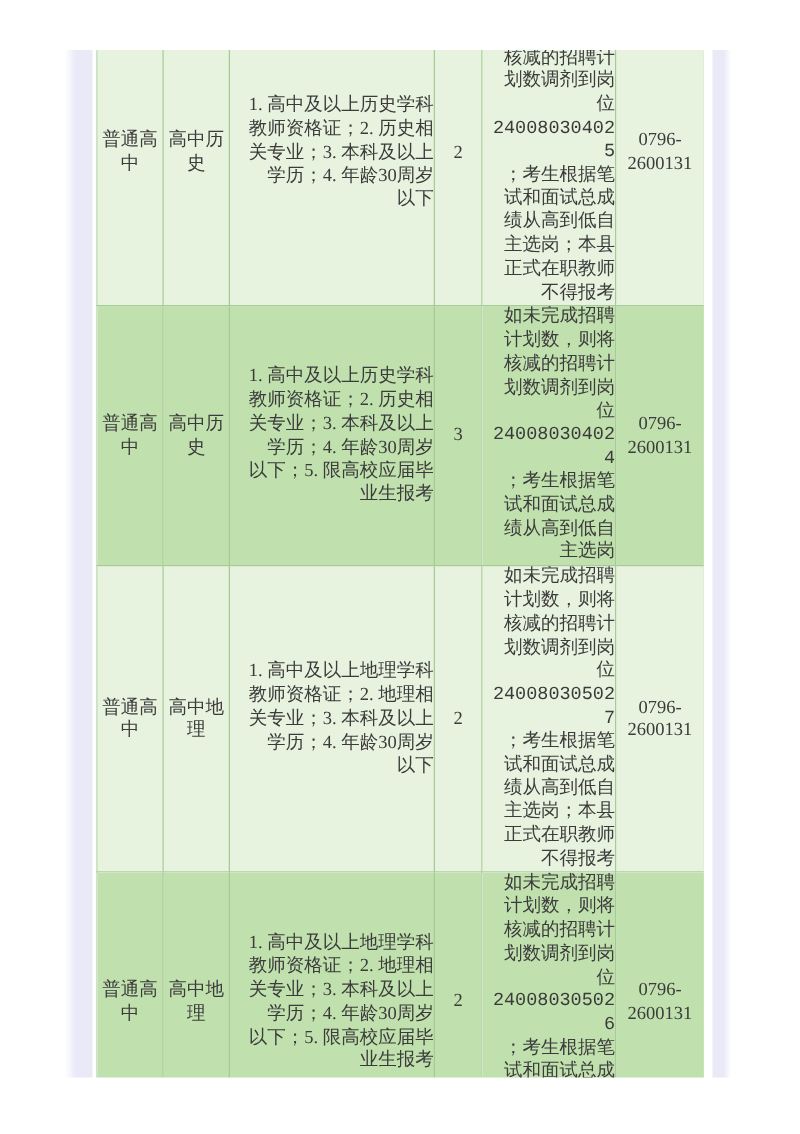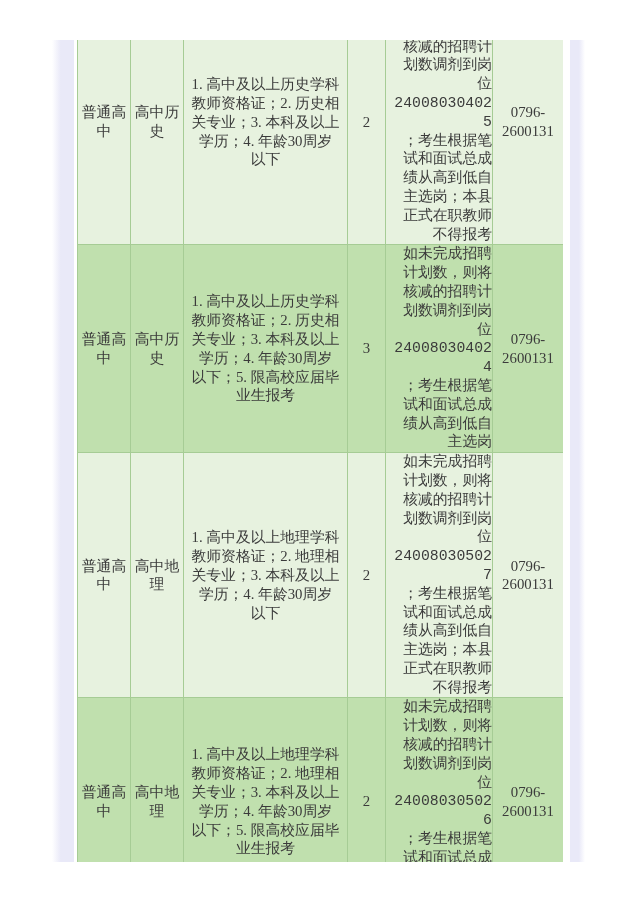--- a/index.html
+++ b/index.html
@@ -51,21 +51,21 @@
     word-break: break-all;
   }
   tr.light  { background: var(--row-light, #e7f2df); }
   tr.medium { background: var(--row-medium, #c0e0ae); }
   tr.r-a { height: 226px; }
   tr.r-b { height: 192px; }
   tr.r-c { height: 226px; }
   tr.r-d { height: 187px; }
   tr.r-e { height: 226px; }
   td.c-type, td.c-subject, td.c-count, td.c-phone { text-align: center; }
-  td.c-req    { text-align: center; padding: 0 1px 0 3px; margin-top: 35px; }
+  td.c-req    { text-align: right; padding: 0 1px 0 3px; margin-top: 35px; }
   td.c-remark { text-align: right; padding: 0 2px 0 4px; font-family: Liberation Mono, monospace; }
   td.v-top    { vertical-align: top; padding-top: 2px; }
 </style>
 </head>
 <body>
 
 <div class="screen">
 
   <div class="page-edge left"></div>
   <div class="page-edge right"></div>

